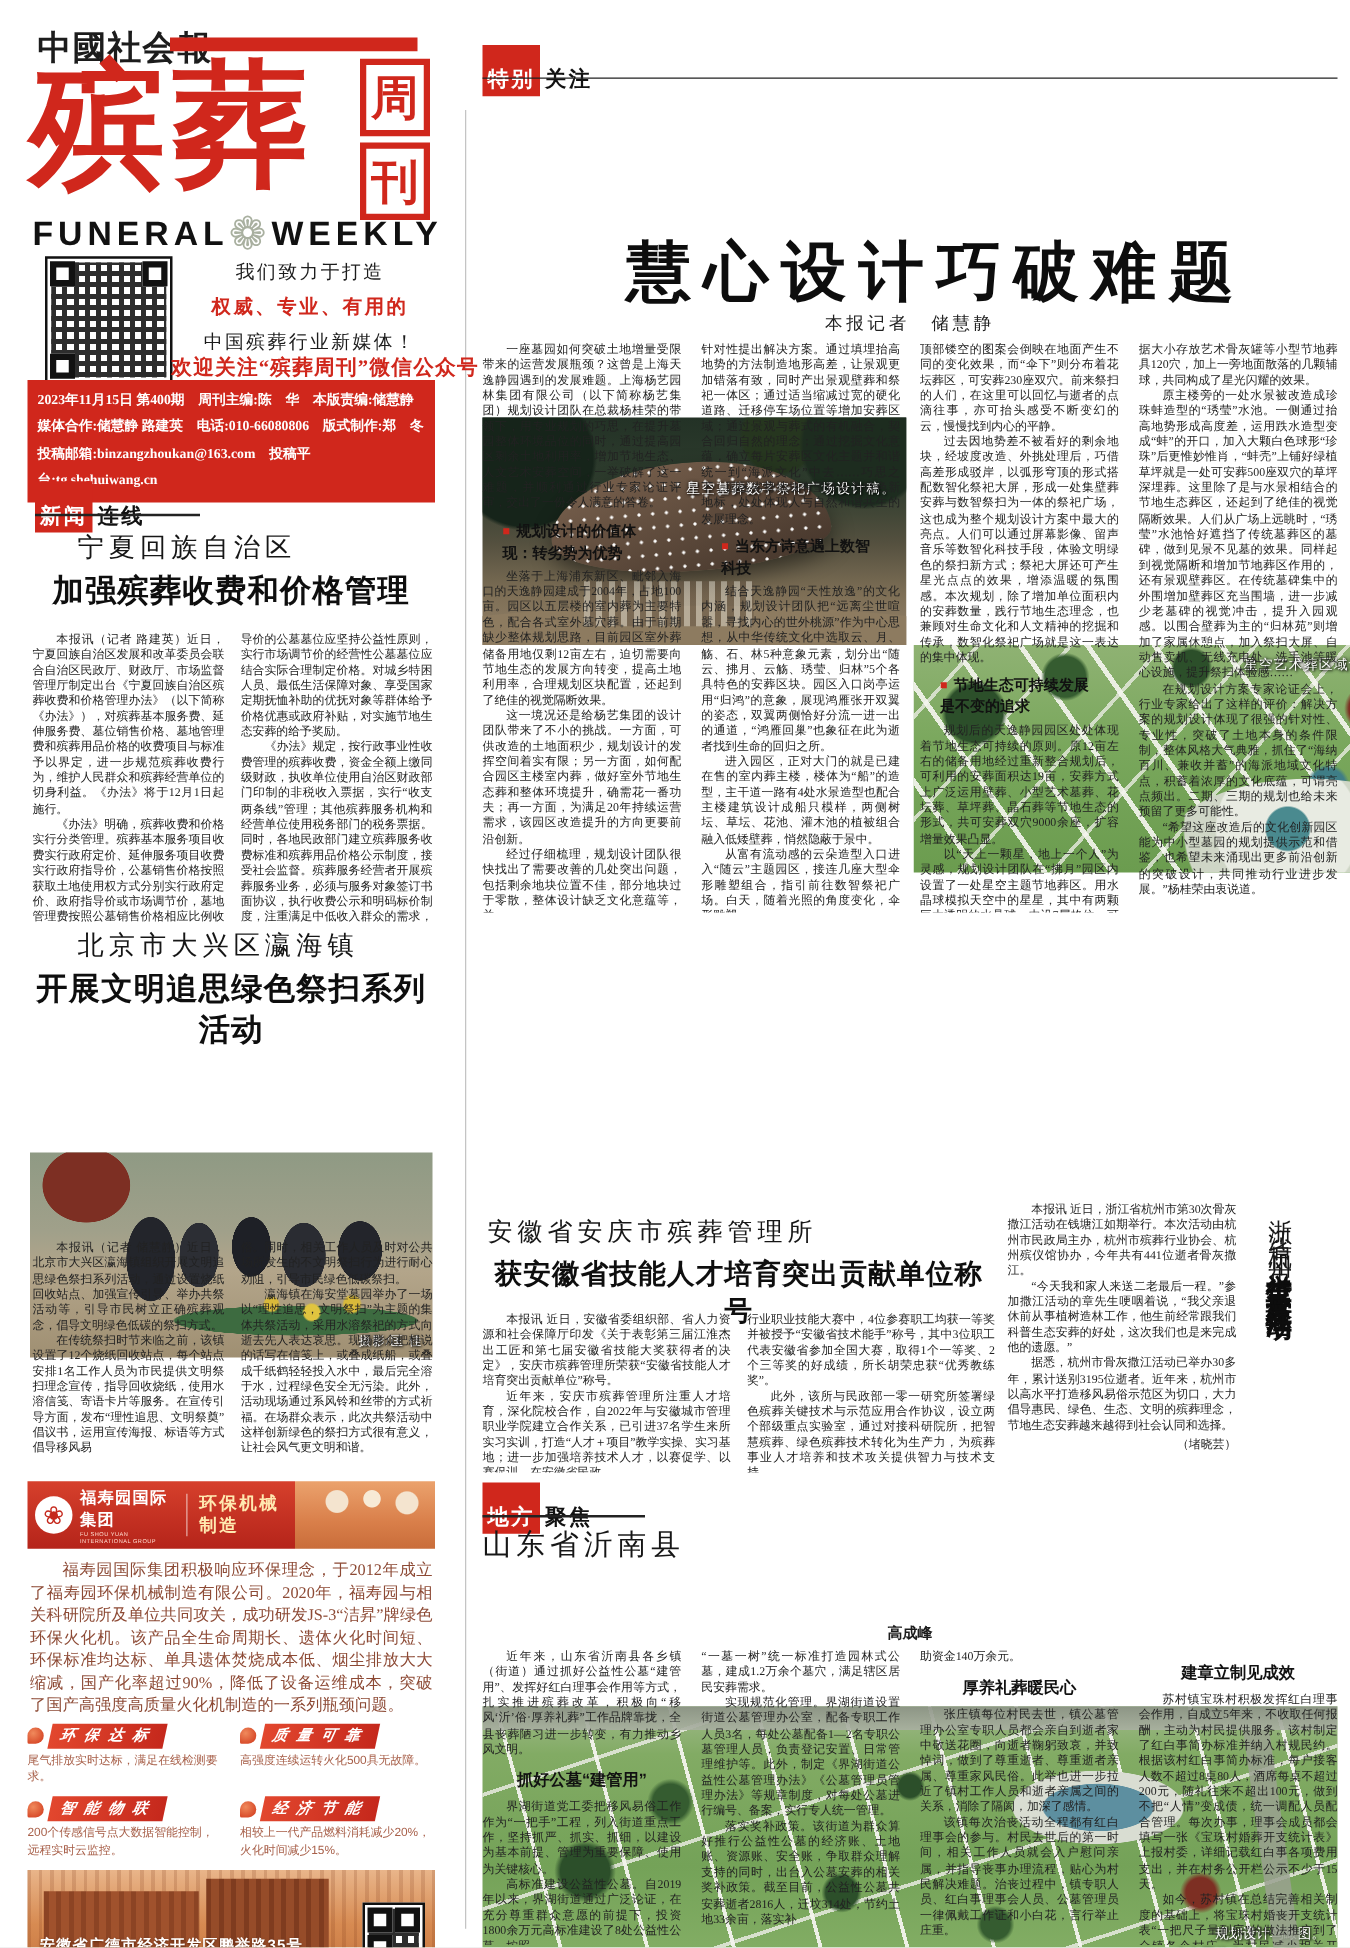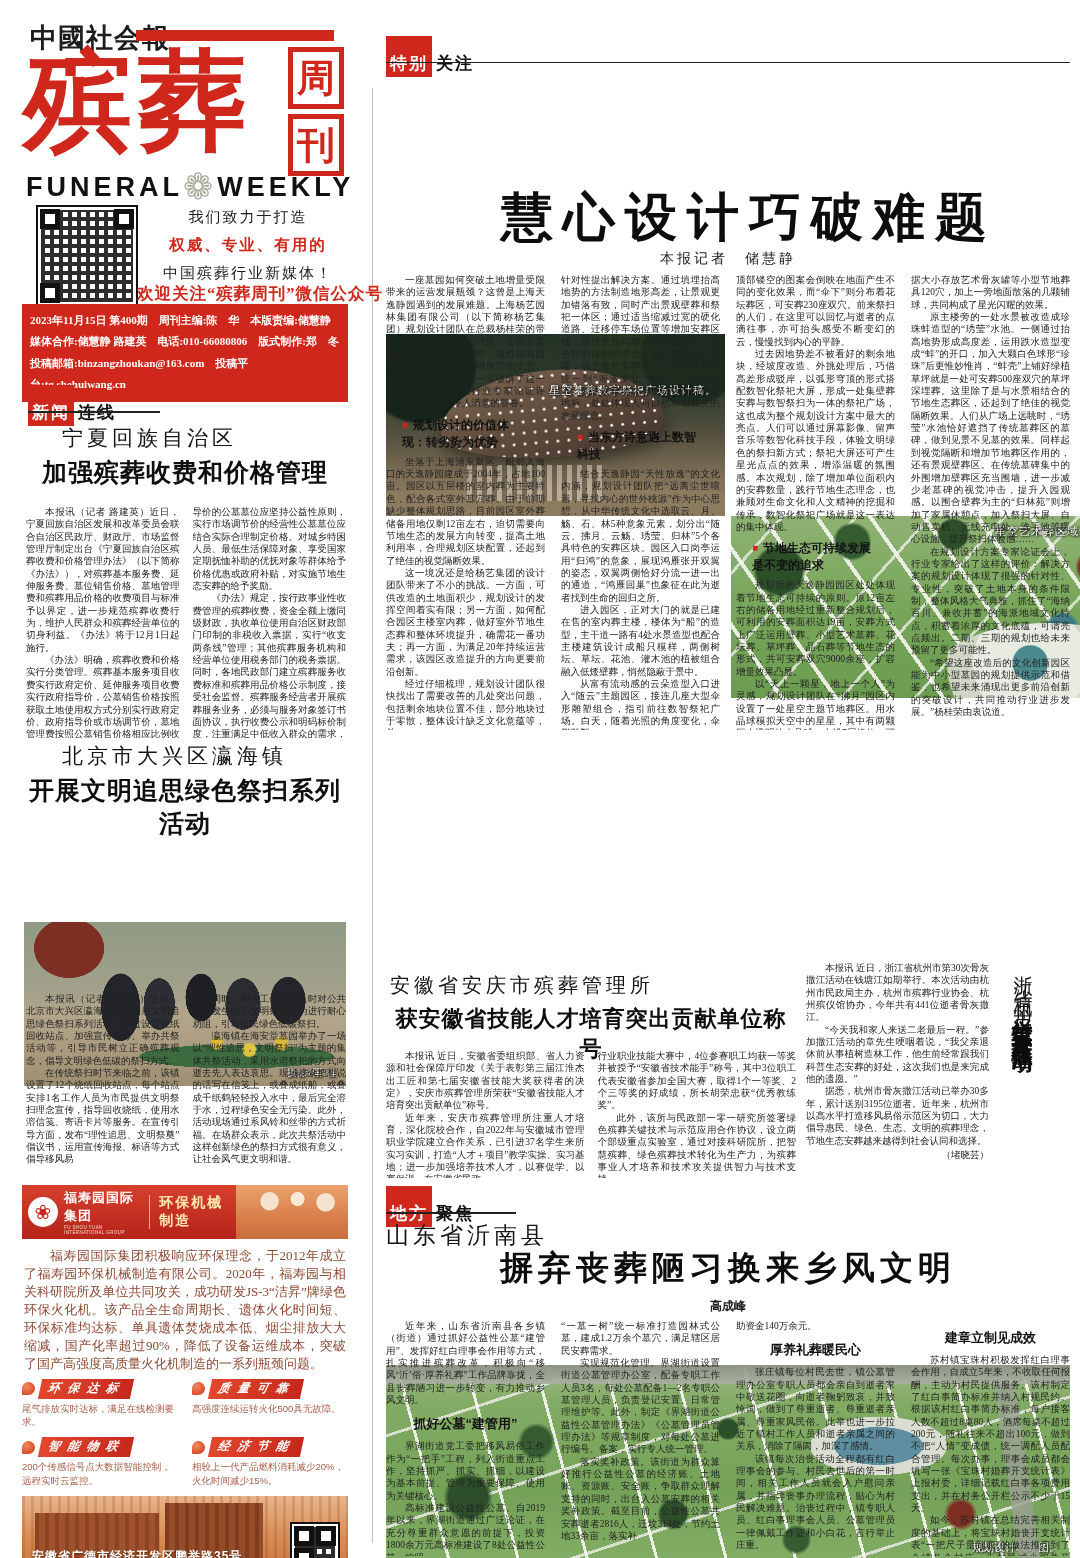--- a/index.html
+++ b/index.html
@@ -360,21 +360,20 @@
     <span class="vtitle">举行第三十次骨灰撒江活动</span>
   </div>
 
   <div class="abs secthead" style="left:386px;top:1186px;">
     <span class="tag">地方</span>
     <span class="rest">聚焦</span>
   </div>
   <div class="abs rule" style="left:386px;top:1212px;width:130px;"></div>
 
   <div class="abs kicker" style="left:386px;top:1220px;font-size:23px;">山东省沂南县</div>
-  <div class="abs" style="left:386px;top:1246px;width:684px;text-align:center;font-weight:900;font-size:33px;letter-spacing:5px;color:#0d0d0d;">摒弃丧葬陋习换来乡风文明</div>
   <div class="abs sans" style="left:386px;top:1298px;width:684px;text-align:center;font-size:12px;font-weight:700;">高成峰</div>
 
   <div class="abs fcols" style="left:386px;top:1320px;width:684px;height:236px;">
     <div class="fcol">
       <p class="para">近年来，山东省沂南县各乡镇（街道）通过抓好公益性公墓“建管用”、发挥好红白理事会作用等方式，扎实推进殡葬改革，积极向“移风‘沂’俗·厚养礼葬”工作品牌靠拢，全县丧葬陋习进一步转变，有力推动乡风文明。</p>
       <div class="csub sans">抓好公墓“建管用”</div>
       <p class="para">界湖街道党工委把移风易俗工作作为“一把手”工程，列入街道重点工作，坚持抓严、抓实、抓细，以建设为基本前提、管理为重要保障、使用为关键核心。</p>
       <p class="para">高标准建设公益性公墓。自2019年以来，界湖街道通过广泛论证，在充分尊重群众意愿的前提下，投资1800余万元高标准建设了8处公益性公墓，按照</p>
     </div>
     <div class="fcol">

